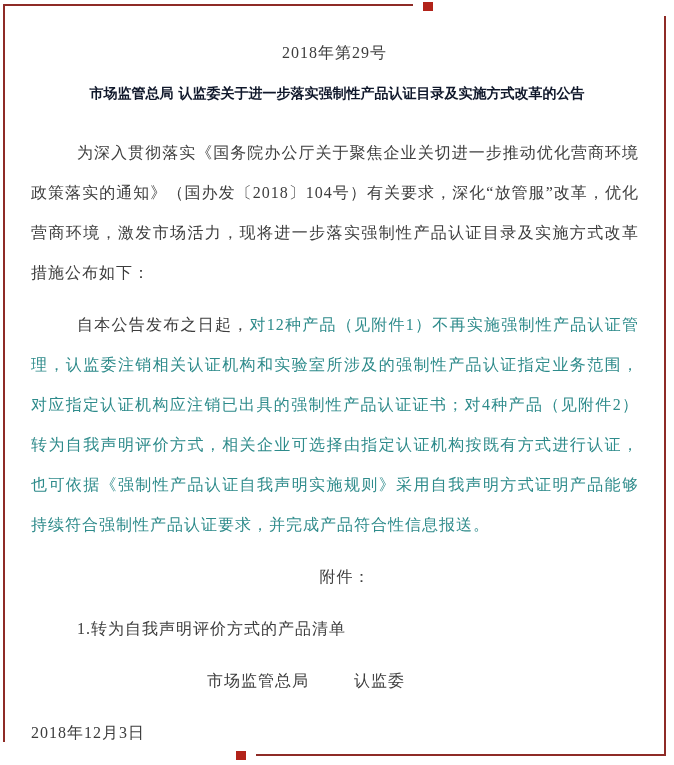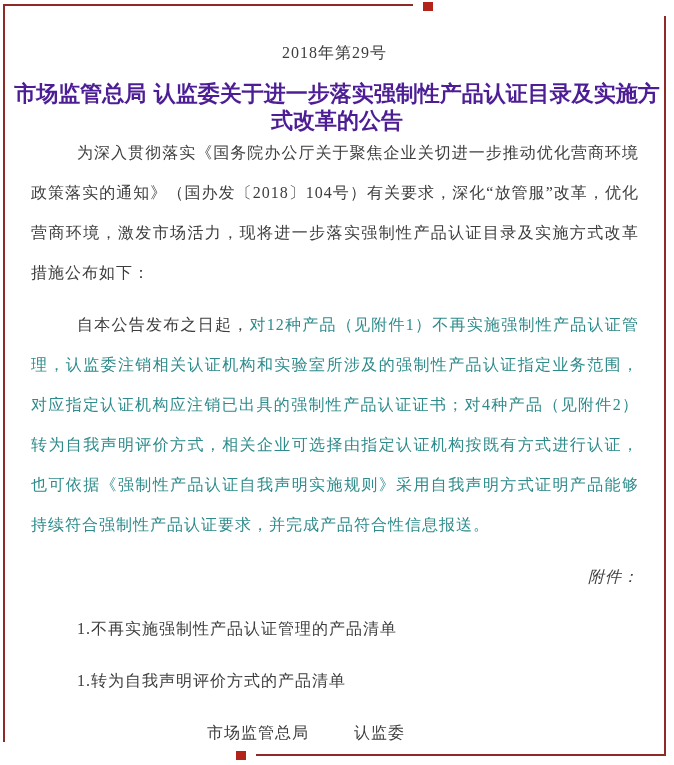--- a/index.html
+++ b/index.html
@@ -45,34 +45,34 @@
     position: absolute; left: 3px; top: 42px; width: 663px;
     text-align: center;
     font-size: 16px; line-height: 22px;
     color: var(--text, #3d3d3d);
     letter-spacing: 1px;
   }
   .doc-title {
     position: absolute; left: 12px; top: 80px; width: 650px; margin: 0;
     text-align: center;
     font-family: "DejaVu Sans", "Liberation Sans", sans-serif;
-    font-size: 22px; font-weight: bold; line-height: 27px;
-    color: #4c1d95;
+    font-size: 14px; font-weight: bold; line-height: 27px;
+    color: #0f172a;
     letter-spacing: 0px;
   }
   .body {
     position: absolute; left: 19px; top: 121px; width: 632px;
     font-size: 16px; line-height: 40px;
     letter-spacing: 1px;
     color: var(--text, #3d3d3d);
     text-align: justify;
   }
   .body p { margin: 12px; }
   .indent { text-indent: 46px; }
-  .attach-label { text-indent: 20px; text-align: right; font-style: italic; }
+  .attach-label { text-indent: 20px; text-align: center; }
   .attach-item { text-indent: 46px; text-align: left; }
   .teal { color: var(--highlight, #2e8b8b); }
   .signature { text-align: center; padding-right: 58px; }
   .sig-gap { display: inline-block; width: 45px; }
   .date-line { text-align: left; padding-right: 61px; }
 </style>
 </head>
 <body>
 
 <div class="page">
@@ -84,18 +84,17 @@
   <div class="square-bottom"></div>
 
   <div class="doc-number">2018年第29号</div>
 
   <h1 class="doc-title">市场监管总局 认监委关于进一步落实强制性产品认证目录及实施方式改革的公告</h1>
 
   <div class="body">
     <p class="indent">为深入贯彻落实《国务院办公厅关于聚焦企业关切进一步推动优化营商环境政策落实的通知》（国办发〔2018〕104号）有关要求，深化“放管服”改革，优化营商环境，激发市场活力，现将进一步落实强制性产品认证目录及实施方式改革措施公布如下：</p>
     <p class="indent"><span>自本公告发布之日起，</span><span class="teal">对12种产品（见附件1）不再实施强制性产品认证管理，认监委注销相关认证机构和实验室所涉及的强制性产品认证指定业务范围，对应指定认证机构应注销已出具的强制性产品认证证书；对4种产品（见附件2）转为自我声明评价方式，相关企业可选择由指定认证机构按既有方式进行认证，也可依据《强制性产品认证自我声明实施规则》采用自我声明方式证明产品能够持续符合强制性产品认证要求，并完成产品符合性信息报送。</span></p>
     <p class="attach-label">附件：</p>
-    <p class="attach-item">1.不再实施强制性产品认证管理的产品清单</p>
     <p class="attach-item">1.转为自我声明评价方式的产品清单</p>
     <p class="signature"><span>市场监管总局</span><span class="sig-gap"></span><span>认监委</span></p>
     <p class="date-line">2018年12月3日</p>
   </div>
 </div>
 
 </body></html>

